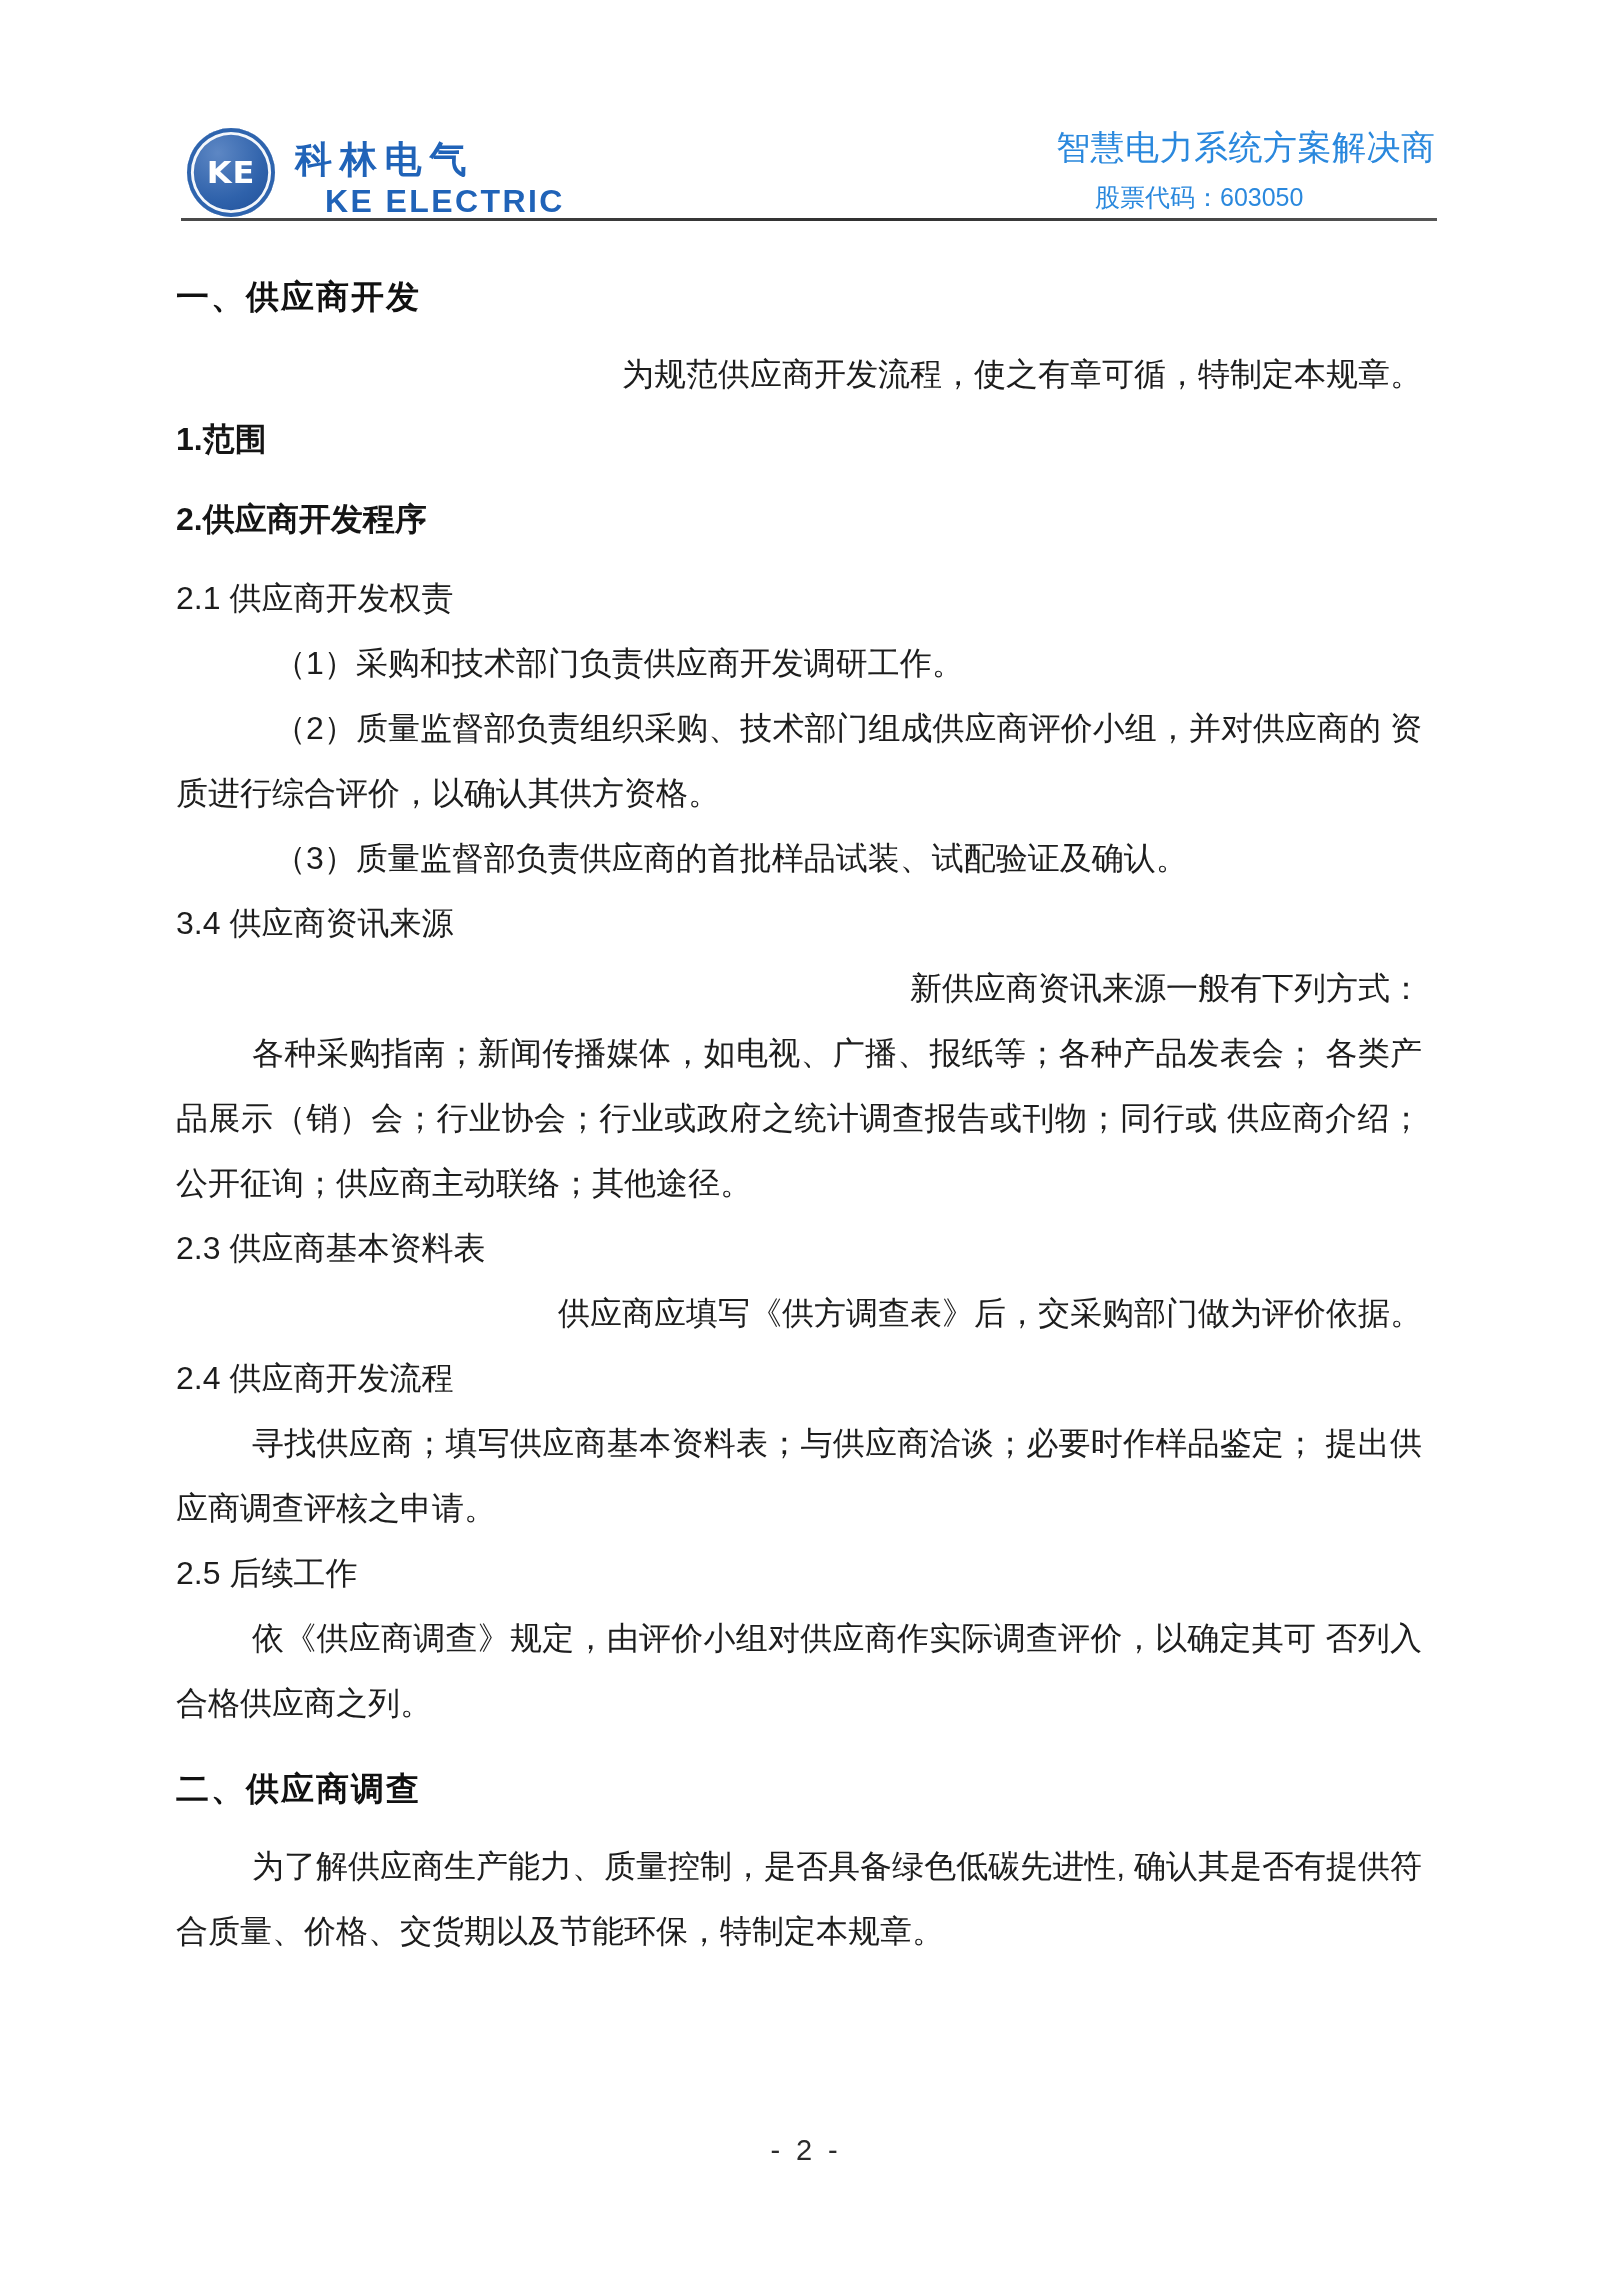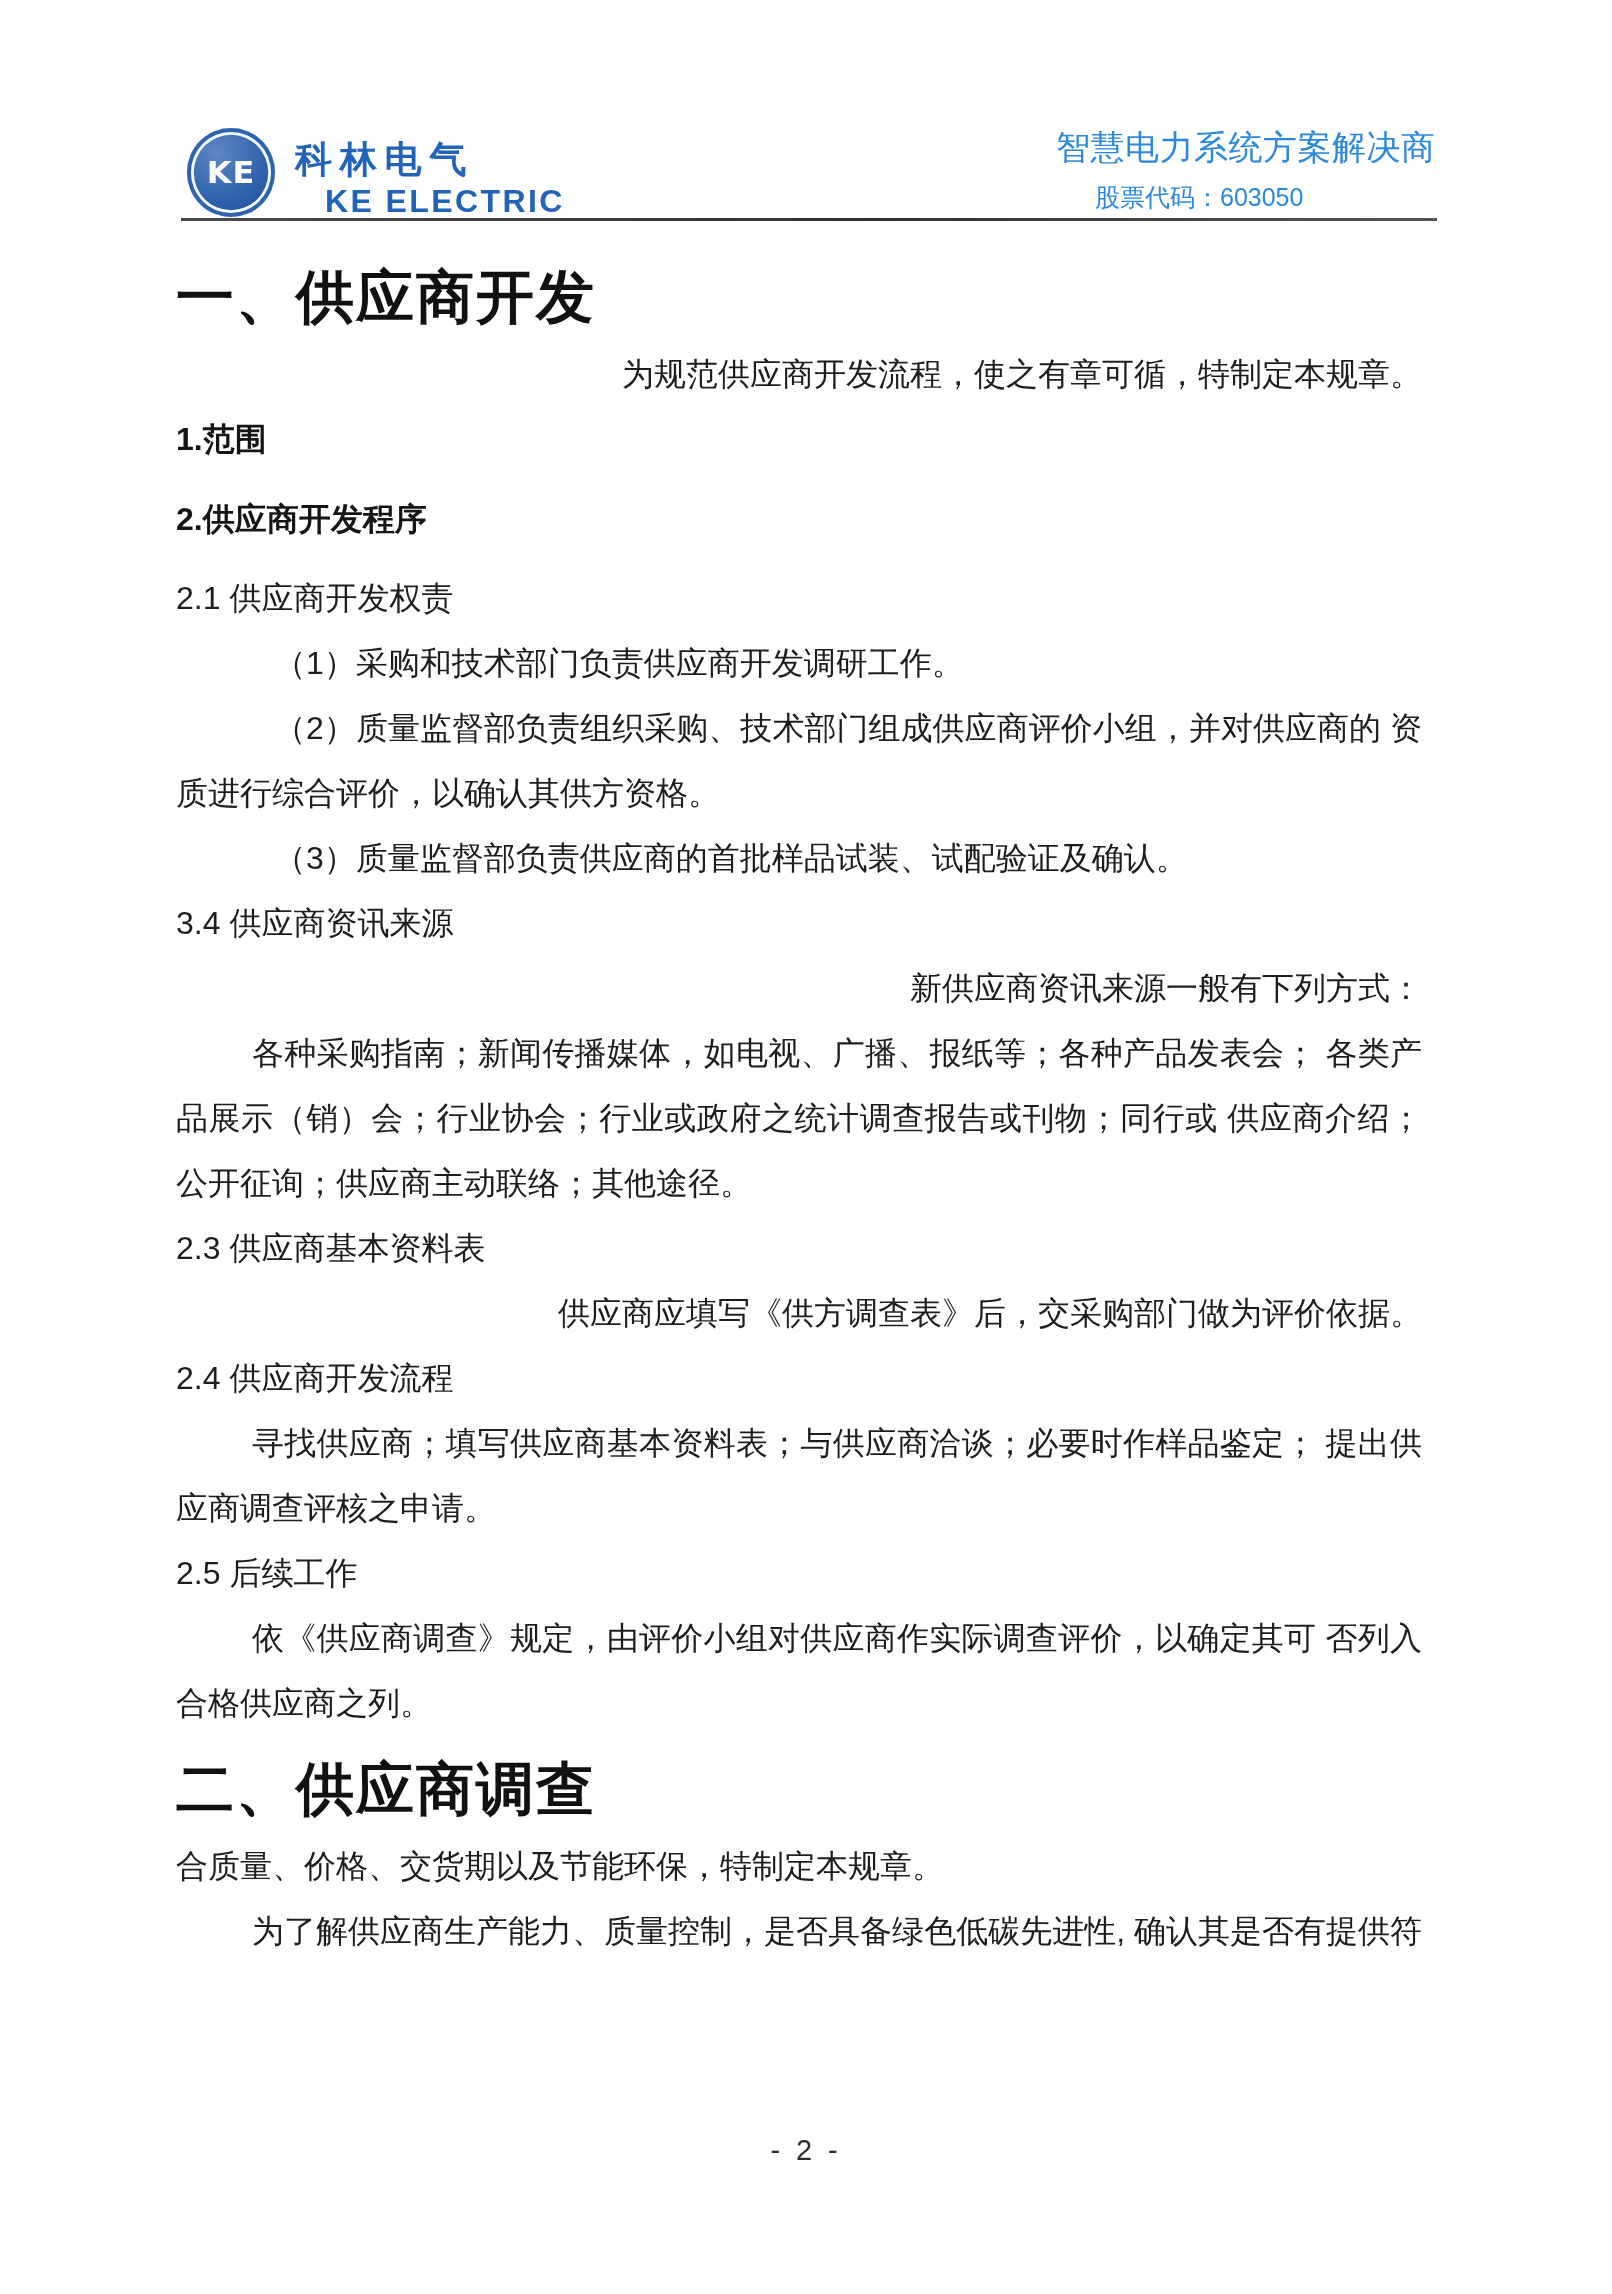--- a/index.html
+++ b/index.html
@@ -50,21 +50,21 @@
   }
   
   .content{
     position:absolute;left:176px;top:252px;width:1246px;
   }
   .ln{
     font-size:32px;line-height:65px;height:65px;
     white-space:nowrap;color:#1d1d1d;
   }
   .ln.title{
-    font-size:58px;font-weight:bold;color:#111;
+    font-size:33px;font-weight:bold;color:#111;
     line-height:90px;height:90px;letter-spacing:2px;white-space:nowrap;
   }
   .ln.gap{margin-top:7.8px;}
   .ln.h2{font-weight:bold;color:#151515;margin-bottom:14.6px;}
   .ln.para{padding-left:76px;text-align:right;}
   .ln.item{padding-left:98px;}
   .ln.full{
     white-space:normal;
     text-align:justify;text-align-last:justify;
     text-justify:inter-character;
@@ -107,20 +107,20 @@
       <div class="ln">公开征询；供应商主动联络；其他途径。</div>
       <div class="ln">2.3 供应商基本资料表</div>
       <div class="ln para">供应商应填写《供方调查表》后，交采购部门做为评价依据。</div>
       <div class="ln">2.4 供应商开发流程</div>
       <div class="ln para full">寻找供应商；填写供应商基本资料表；与供应商洽谈；必要时作样品鉴定； 提出供</div>
       <div class="ln">应商调查评核之申请。</div>
       <div class="ln">2.5 后续工作</div>
       <div class="ln para full">依《供应商调查》规定，由评价小组对供应商作实际调查评价，以确定其可 否列入</div>
       <div class="ln">合格供应商之列。</div>
       <div class="ln title gap">二、供应商调查</div>
+      <div class="ln para full">为了解供应商生产能力、质量控制，是否具备绿色低碳先进性, 确认其是否有提供符</div>
       <div class="ln">合质量、价格、交货期以及节能环保，特制定本规章。</div>
-      <div class="ln para full">为了解供应商生产能力、质量控制，是否具备绿色低碳先进性, 确认其是否有提供符</div>
     </div>
 
   <div class="footer">- 2 -</div>
 
 </div>
 
 
 </body></html>

